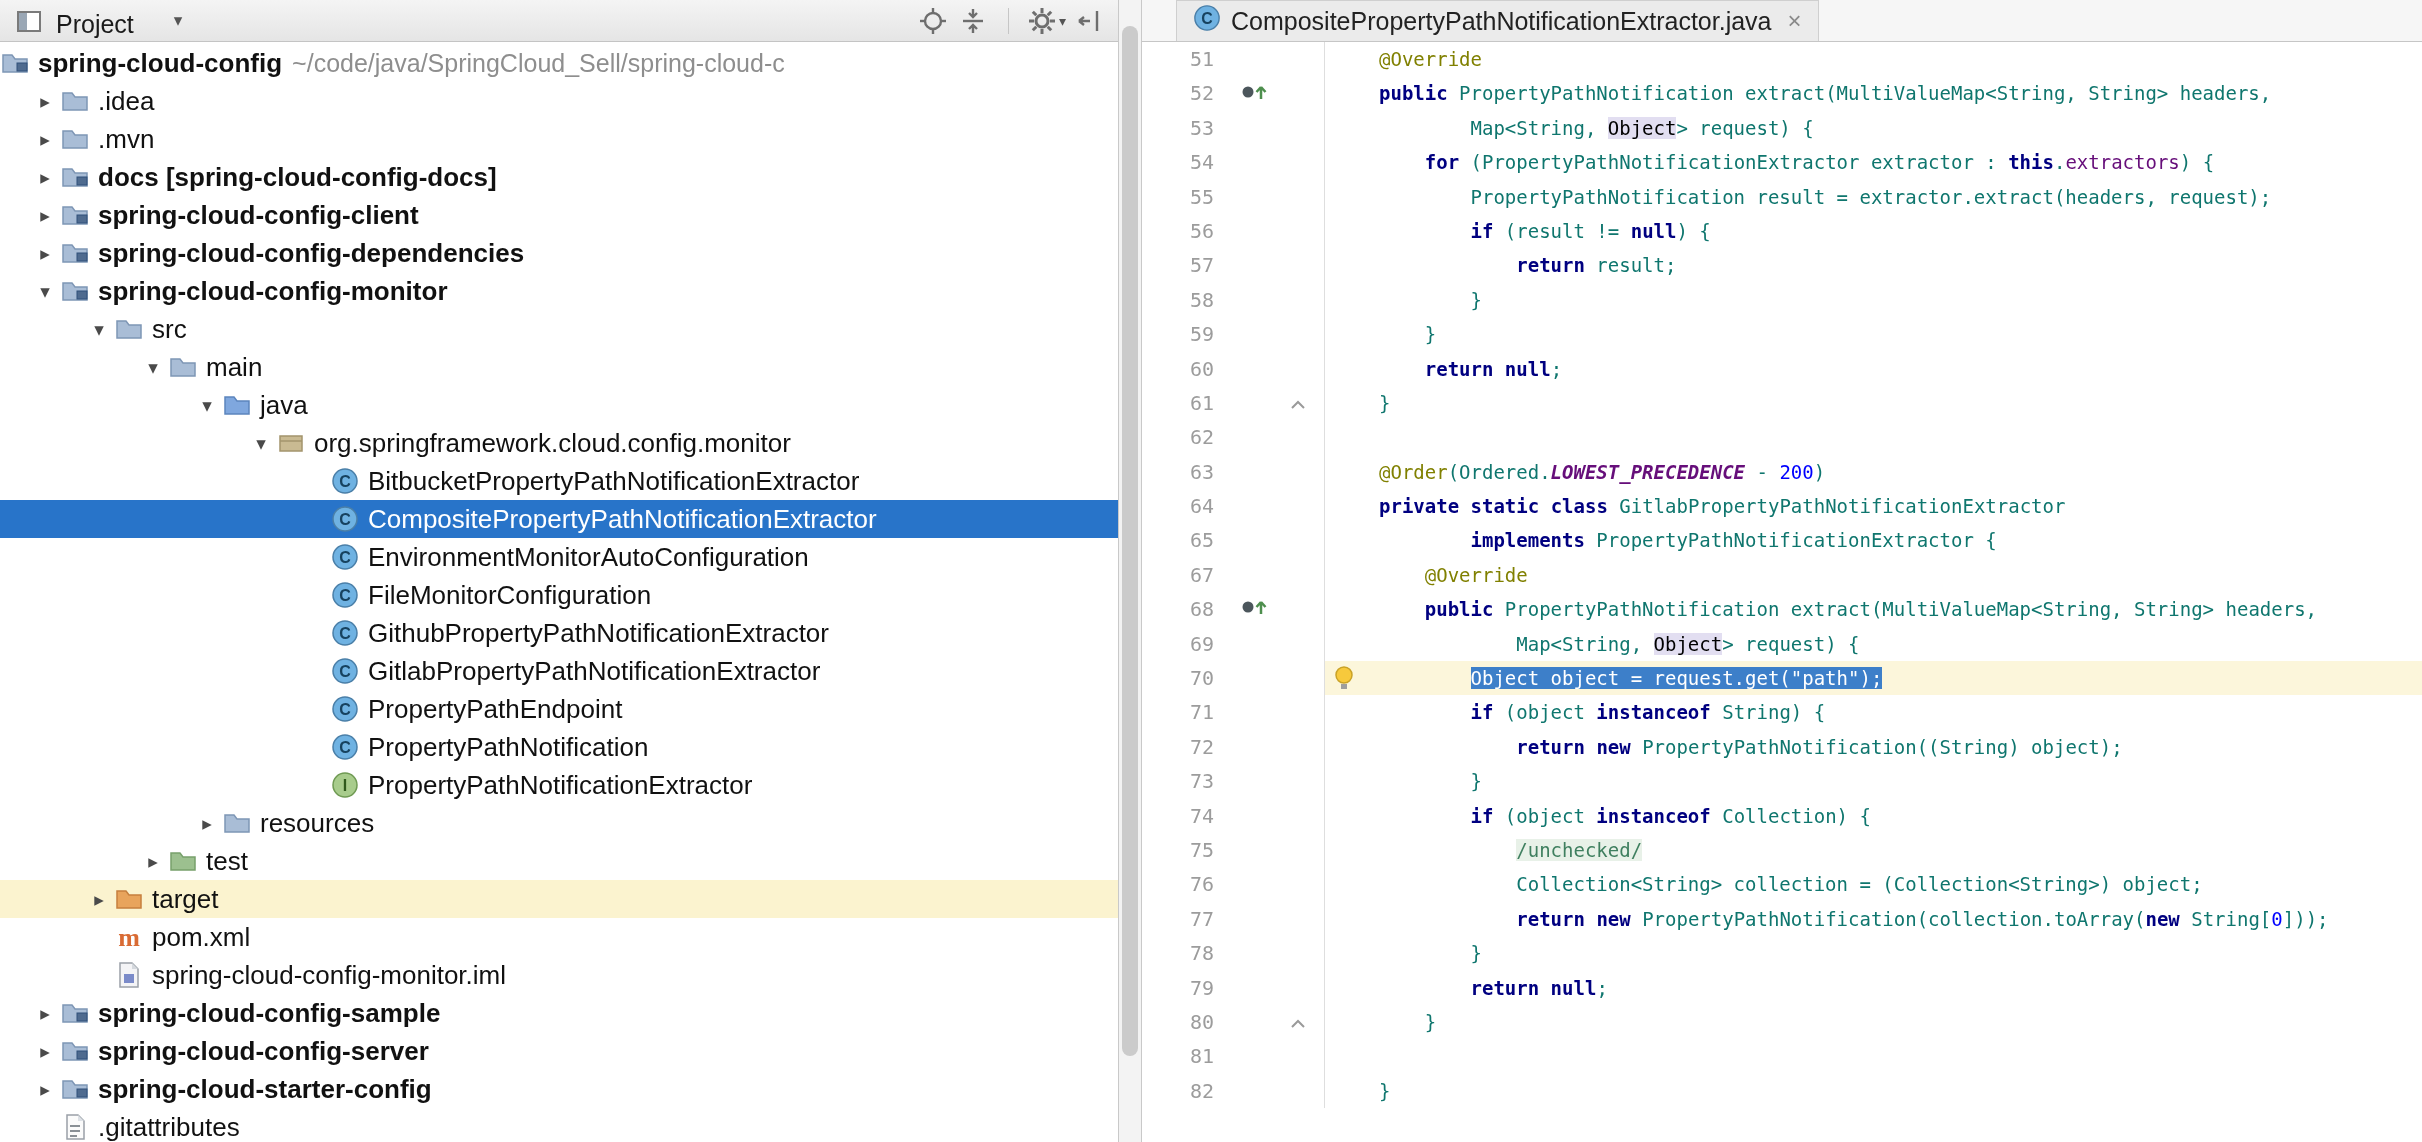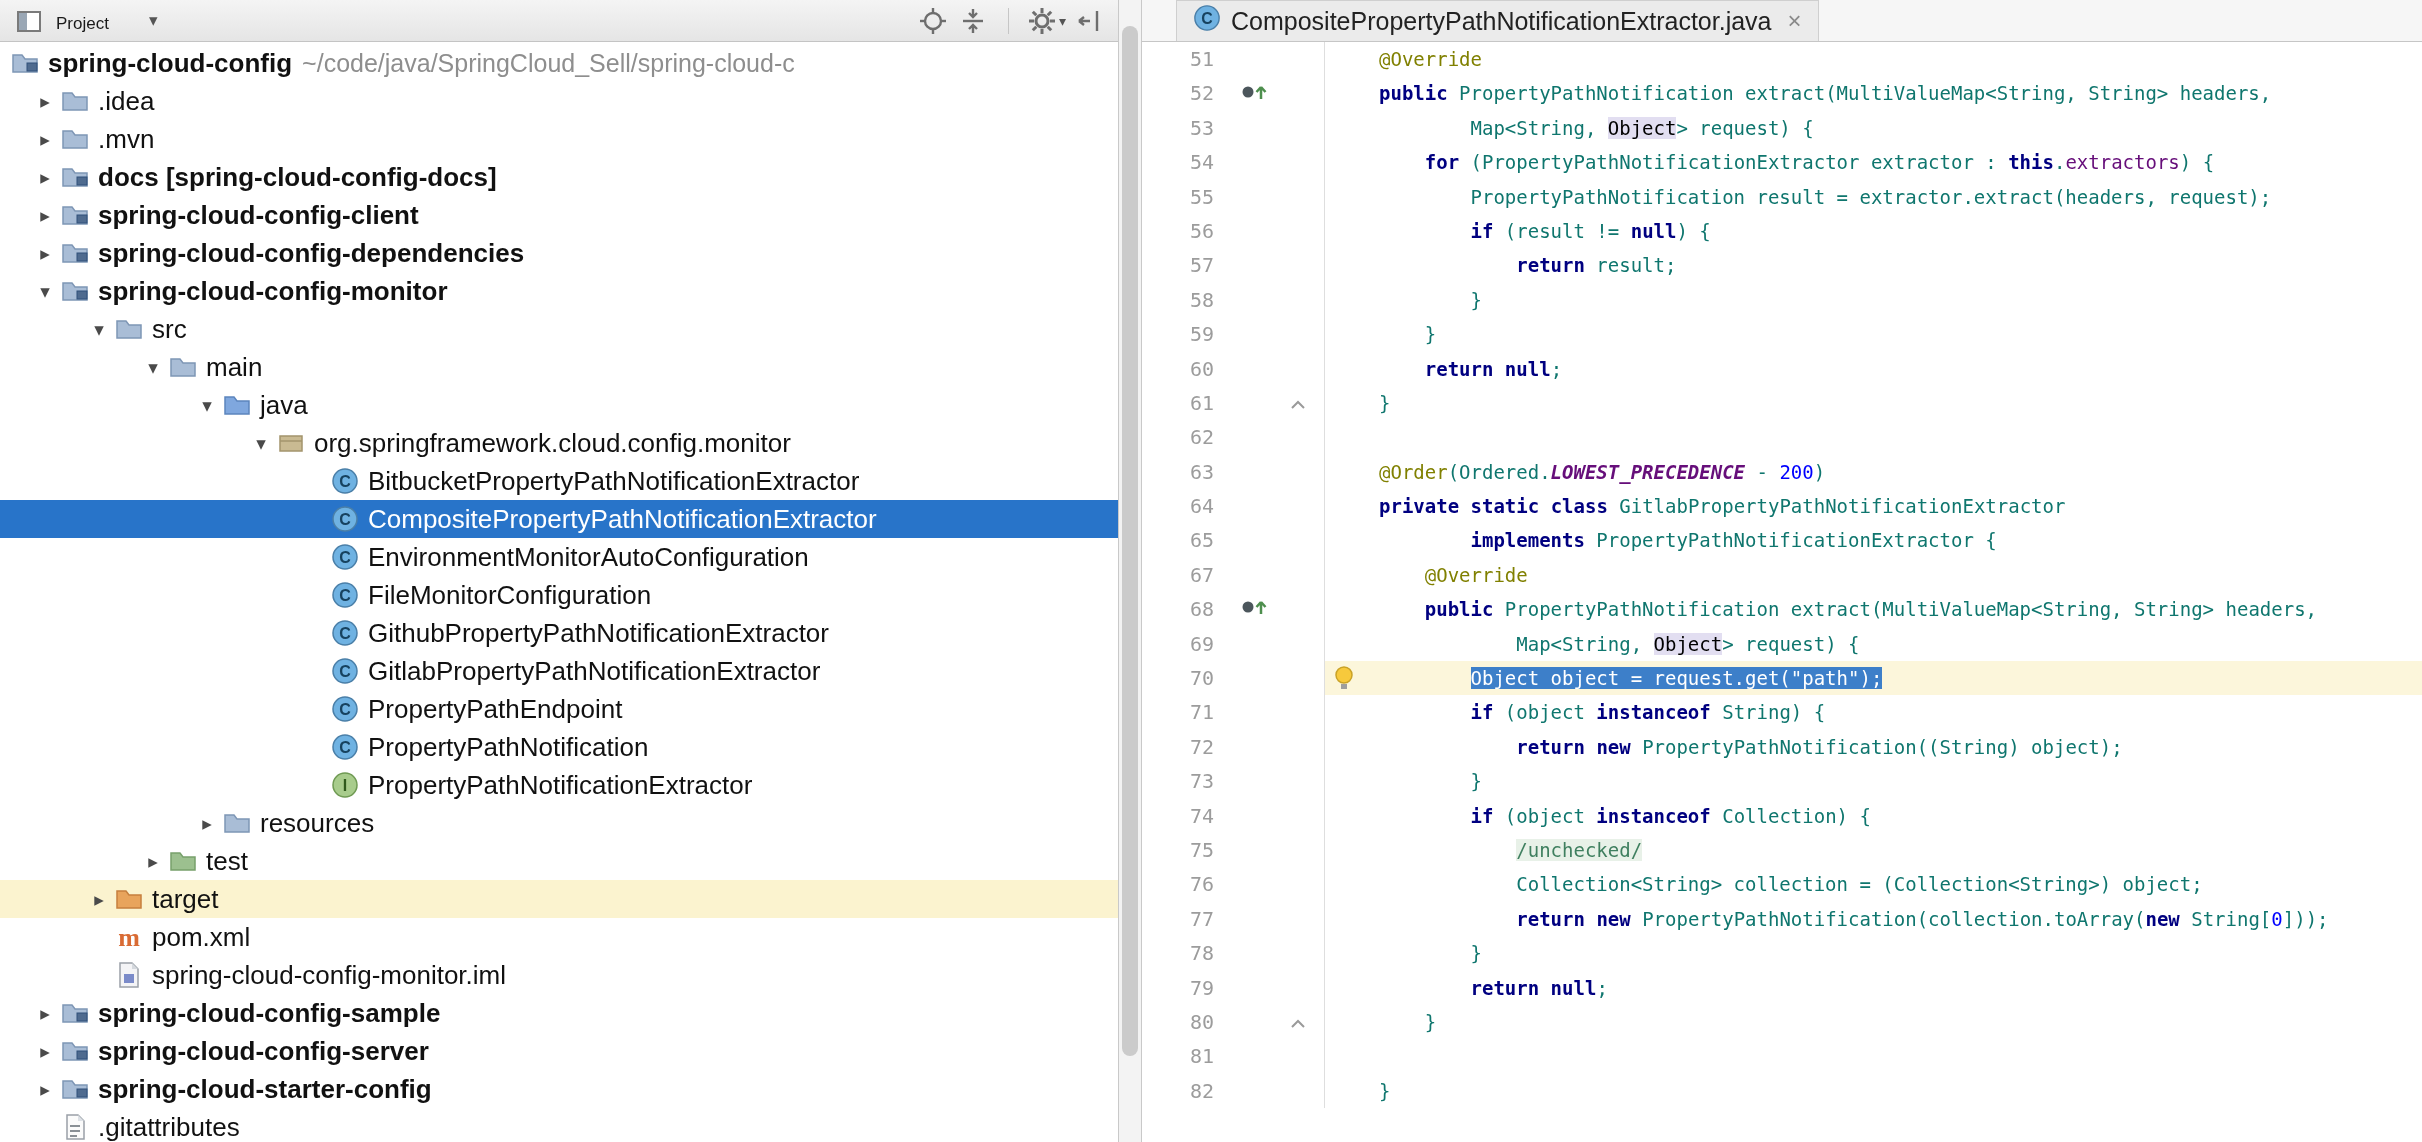--- a/index.html
+++ b/index.html
@@ -6,21 +6,21 @@
   html,body { margin:0; padding:0; }
   body { width:2422px; height:1142px; overflow:hidden; background:#fff;
          font-family:"Liberation Sans","DejaVu Sans",sans-serif; }
   .app { display:flex; width:2422px; height:1142px; }
 
   
   .panel { width:1118px; flex:none; display:flex; flex-direction:column; background:#fff; }
   .panel-header { height:42px; flex:none; display:flex; align-items:center; gap:6px;
                   padding:0 12px; background:linear-gradient(#F4F4F4,#E5E5E5);
                   border-bottom:1px solid #C4C4C4; }
-  .panel-title { font-size:17px; color:#1a1a1a; margin-left:4px;margin-top:7px; }
+  .panel-title { font-size:25px; color:#1a1a1a; margin-left:4px;margin-top:7px; }
   .caret { color:#555; font-size:17px; margin-left:34px; }
   .mini-caret { color:#555; font-size:14px; margin-left:2px; }
   .spacer { flex:1; }
   .hicon { height:36px; min-width:34px; display:flex; align-items:center; justify-content:center; }
   .hsep { width:1px; height:26px; background:#C6C6C6; margin:0 12px; }
 
   .tree { flex:1; overflow:hidden; padding-top:2px; }
   .tree-row { height:38px; display:flex; align-items:center; font-size:26px; color:#111;
               white-space:nowrap; overflow:hidden; }
   .tree-row.selected { background:#2874C9; color:#fff; }
@@ -118,21 +118,21 @@
         <span class="mini-caret">▾</span>
       </span>
       <span class="hicon">
         <svg width="30" height="30" viewBox="0 0 30 30" fill="none" stroke="#6E6E6E" stroke-width="2.4">
             <line x1="23" y1="5" x2="23" y2="25"></line>
             <path d="M16 15 H5 M5 15 l5 -4 M5 15 l5 4"></path>
           </svg>
       </span>
     </div>
     <div class="tree">
-        <div class="tree-row" style="padding-left: 10px;">
+        <div class="tree-row" style="">
           <span class="ticon">
             <svg width="30" height="30" viewBox="0 0 30 30">
               <path d="M3 7 h9 l3 4 h12 v13 H3 z" fill="#A9BDD6" stroke="#7E96B5" stroke-width="1.5"></path>
               <rect x="17" y="15" width="10" height="8" fill="#4F6B8F" stroke="#31517A"></rect>
             </svg>
           </span>
           <span class="tlabel b">spring-cloud-config</span>
           <span class="tsuffix">~/code/java/SpringCloud_Sell/spring-cloud-c</span>
         </div>
         <div class="tree-row" style="padding-left: 30px;">

